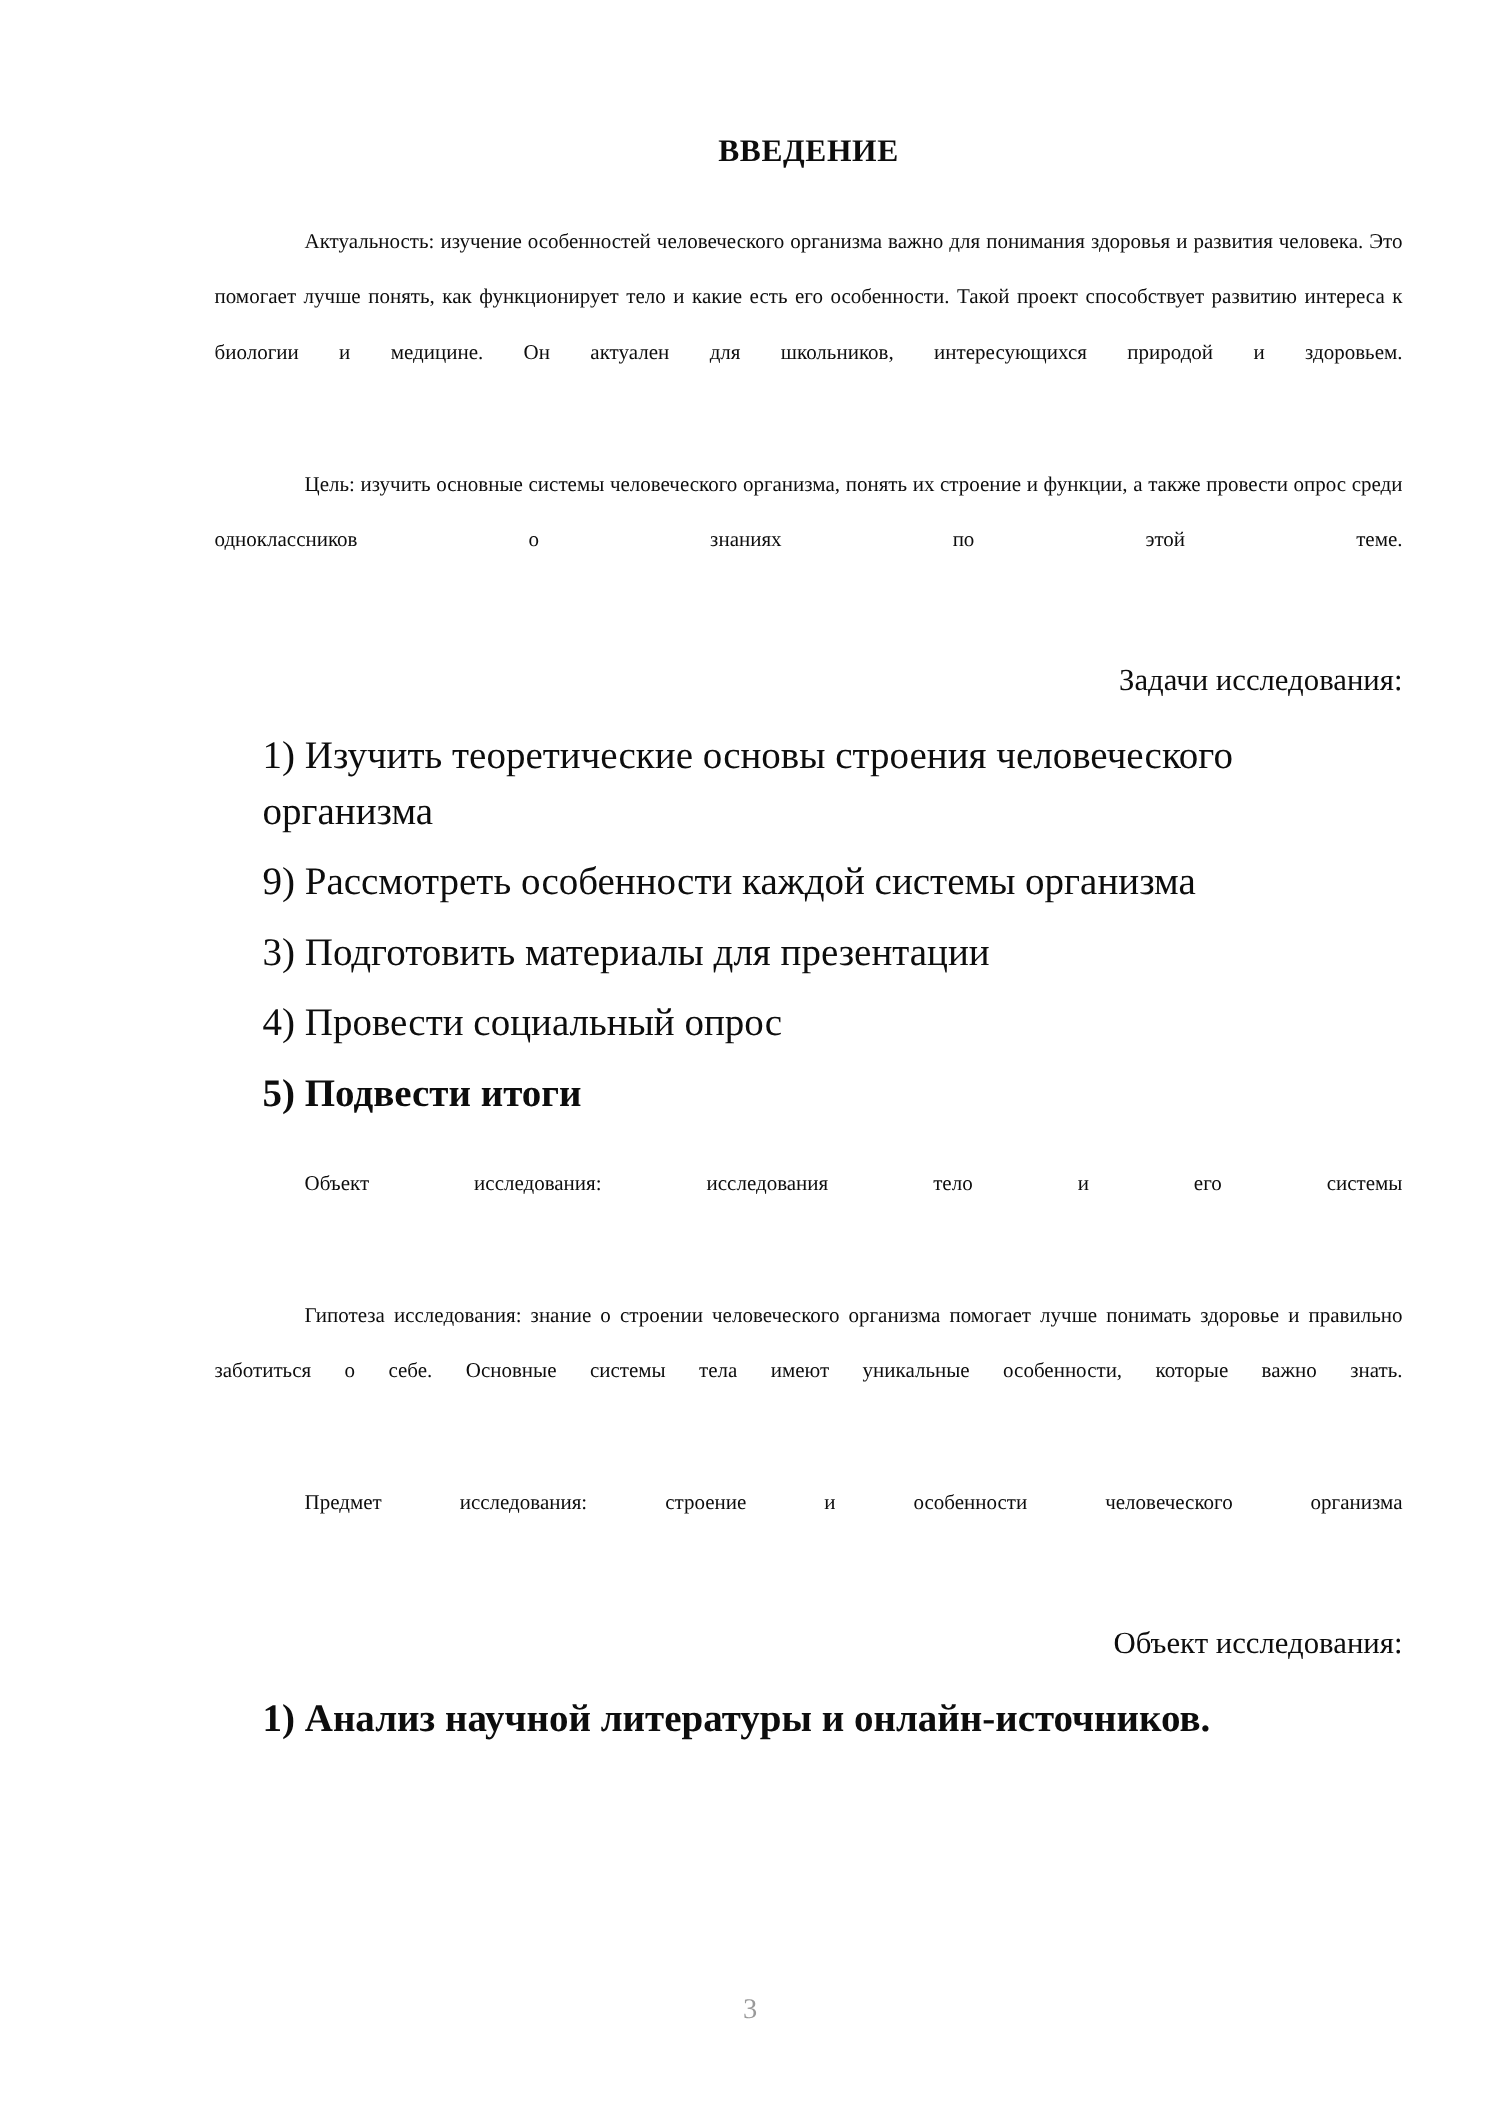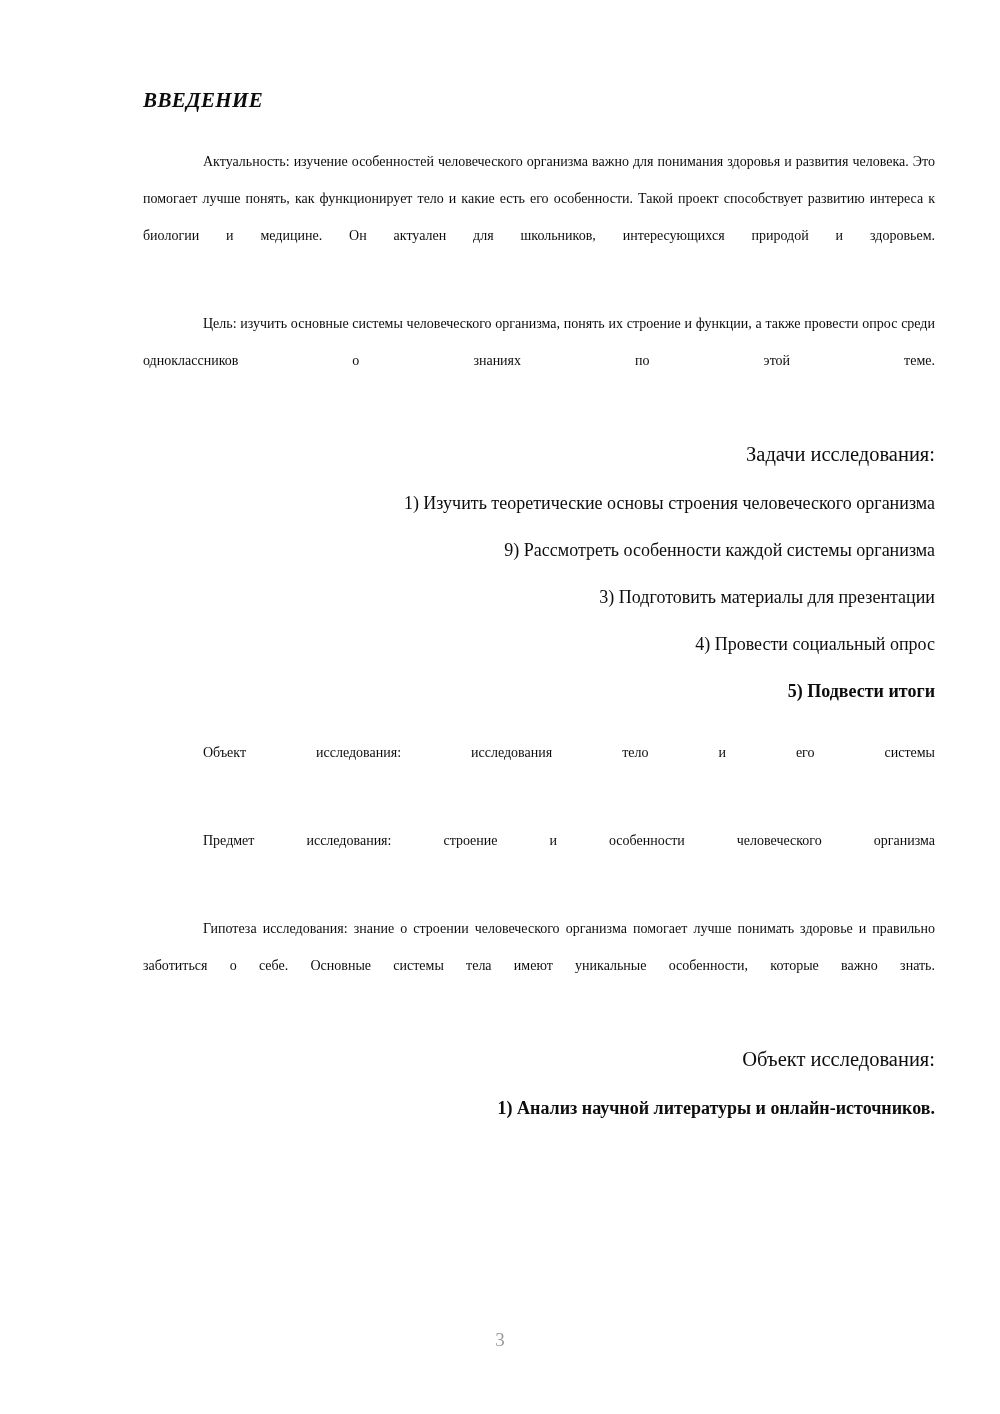--- a/index.html
+++ b/index.html
@@ -30,24 +30,24 @@
   .content {
     position: absolute;
     left: 143px;
     top: 88px;
     width: 792px;
   }
 
   .doc-title {
     font-size: 21px;
     font-weight: bold;
+    text-align: center;
     letter-spacing: 0.4px;
     margin: 0 0 30px 0;
     line-height: 1.2;
-    font-style: italic;
   }
 
   .para {
     font-size: 14px;
     line-height: 37px;
     text-align: justify;
     text-justify: inter-word;
     text-indent: 60px;
     margin: 0 0 14px 0;
     hyphens: none;
@@ -68,23 +68,23 @@
     margin: 0 0 12px 0;
   }
 
   .list {
     list-style: none;
     margin: 0 0 12px 0;
     padding: 0;
   }
 
   .list-item {
-    font-size: 18px;
+    font-size: 26px;
     line-height: 37px;
-    text-align: right;
+    text-align: left;
     padding-left: 32px;
     margin: 0 0 10px 0;
   }
 
   .list-item:last-child {
     margin-bottom: 0;
     font-weight: bold;
   }
 
   .gap-sm { height: 6px; }
@@ -124,23 +124,23 @@
       <li class="list-item">9) Рассмотреть особенности каждой системы организма</li>
       <li class="list-item">3) Подготовить материалы для презентации</li>
       <li class="list-item">4) Провести социальный опрос</li>
       <li class="list-item">5) Подвести итоги</li>
     </ul>
 
     <div class="gap-md"></div>
 
     <p class="para">Объект исследования: исследования тело и его системы</p>
 
+    <p class="para">Гипотеза исследования: знание о строении человеческого организма помогает лучше понимать здоровье и правильно заботиться о себе. Основные системы тела имеют уникальные особенности, которые важно знать.</p>
+
     <p class="para">Предмет исследования: строение и особенности человеческого организма</p>
-
-    <p class="para">Гипотеза исследования: знание о строении человеческого организма помогает лучше понимать здоровье и правильно заботиться о себе. Основные системы тела имеют уникальные особенности, которые важно знать.</p>
 
     <div class="gap-sm"></div>
 
     <p class="subhead">Объект исследования:</p>
 
     <ul class="list">
       <li class="list-item">1) Анализ научной литературы и онлайн-источников.</li>
 
     </ul>
 

